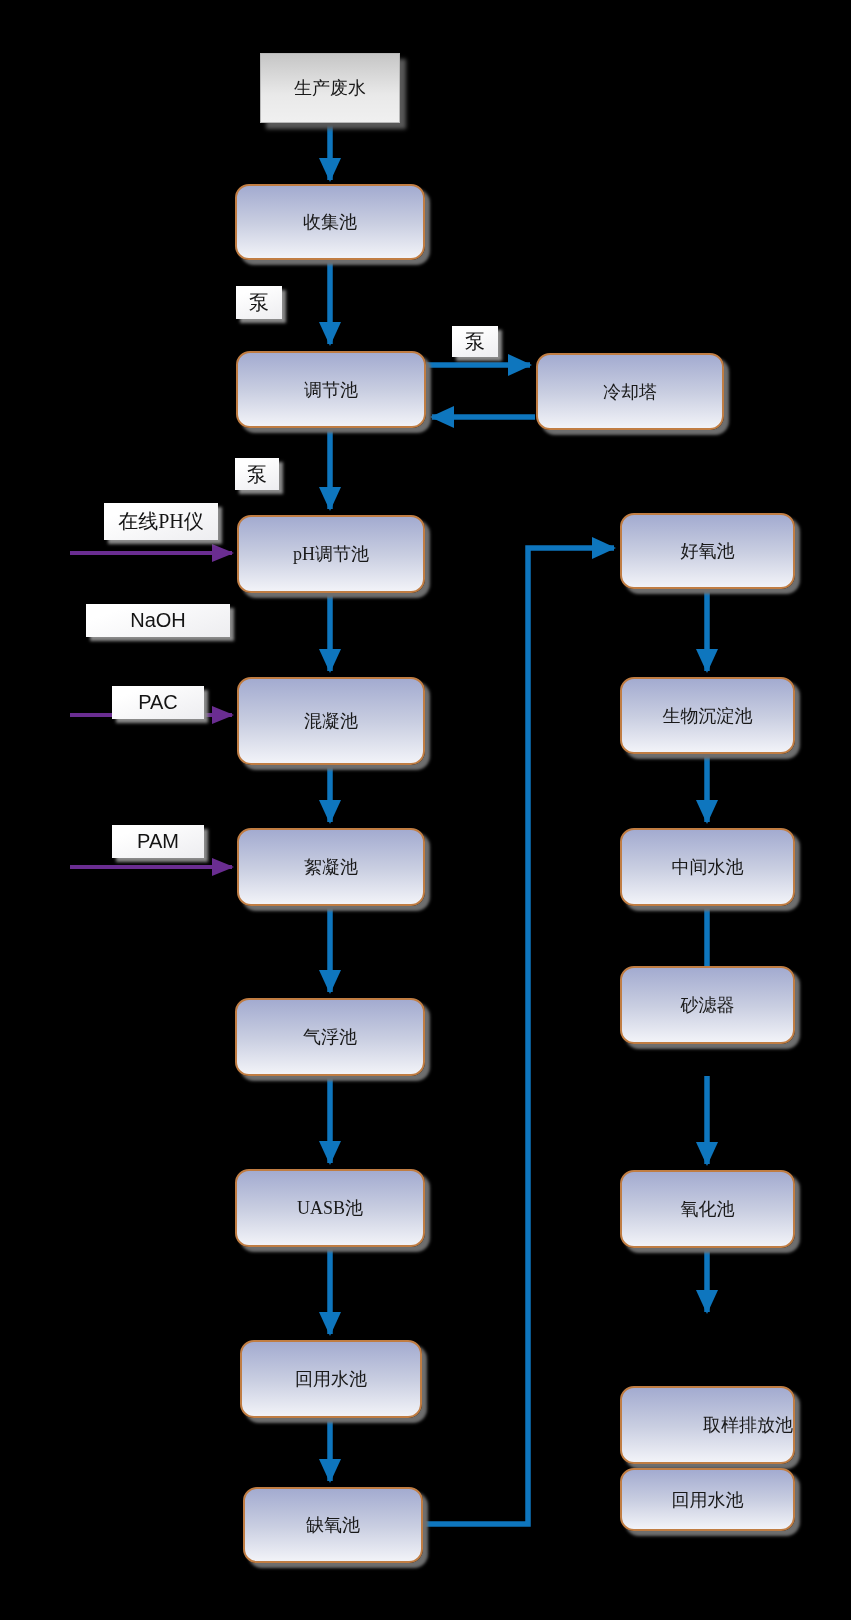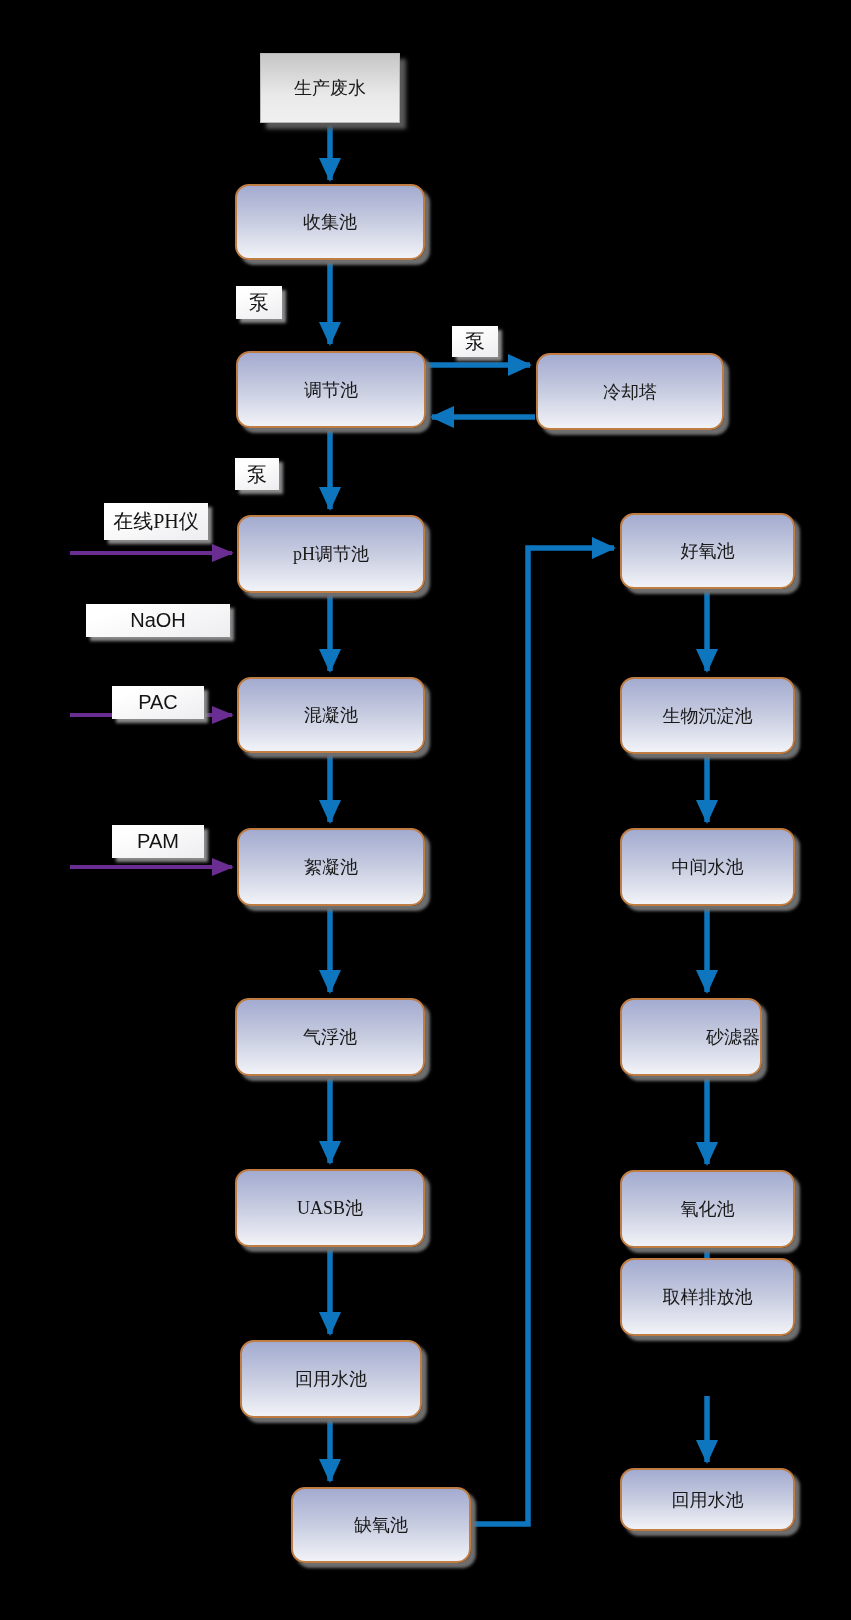--- a/index.html
+++ b/index.html
@@ -107,85 +107,85 @@
   </div>
 
   <div class="node" style="left:536px;top:353px;width:188px;height:77px;">
     <span>冷却塔</span>
   </div>
 
   <div class="node" style="left:237px;top:515px;width:188px;height:78px;">
     <span>pH调节池</span>
   </div>
 
-  <div class="node" style="left:237px;top:677px;width:188px;height:76px;">
+  <div class="node" style="left:237px;top:677px;width:188px;height:88px;">
     <span>混凝池</span>
   </div>
 
   <div class="node" style="left:237px;top:828px;width:188px;height:78px;">
     <span>絮凝池</span>
   </div>
 
   <div class="node" style="left:235px;top:998px;width:190px;height:78px;">
     <span>气浮池</span>
   </div>
 
   <div class="node" style="left:235px;top:1169px;width:190px;height:78px;">
     <span>UASB池</span>
   </div>
 
   <div class="node" style="left:240px;top:1340px;width:182px;height:78px;">
     <span>回用水池</span>
   </div>
 
-  <div class="node" style="left:243px;top:1487px;width:180px;height:76px;margin-left:48px;">
+  <div class="node" style="left:243px;top:1487px;width:180px;height:76px;">
     <span>缺氧池</span>
   </div>
 
   <div class="node" style="left:620px;top:677px;width:175px;height:77px;">
     <span>生物沉淀池</span>
   </div>
 
   <div class="node" style="left:620px;top:513px;width:175px;height:76px;">
     <span>好氧池</span>
   </div>
 
   <div class="node" style="left:620px;top:828px;width:175px;height:78px;align-items:center;">
     <span>中间水池</span>
   </div>
 
-  <div class="node" style="left:620px;top:998px;width:142px;height:78px;justify-content:flex-end;">
+  <div class="node" style="left:620px;top:966px;width:175px;height:78px;">
     <span>砂滤器</span>
   </div>
 
   <div class="node" style="left:620px;top:1170px;width:175px;height:78px;">
     <span>氧化池</span>
   </div>
 
-  <div class="node" style="left:620px;top:1258px;width:175px;height:78px;">
+  <div class="node" style="left:620px;top:1386px;width:175px;height:78px;justify-content:flex-end;">
     <span>取样排放池</span>
   </div>
 
   <div class="node" style="left:620px;top:1468px;width:175px;height:63px;">
     <span>回用水池</span>
   </div>
 
   <div class="tag" style="left:236px;top:286px;width:46px;height:33px;">
     <span>泵</span>
   </div>
 
   <div class="tag" style="left:452px;top:326px;width:46px;height:31px;">
     <span>泵</span>
   </div>
 
   <div class="tag" style="left:235px;top:458px;width:44px;height:32px;">
     <span>泵</span>
   </div>
 
-  <div class="tag" style="left:104px;top:503px;width:104px;height:37px;">
+  <div class="tag" style="left:104px;top:503px;width:114px;height:37px;">
     <span>在线PH仪</span>
   </div>
 
   <div class="tag latin" style="left:86px;top:568px;width:144px;height:33px;margin-top:36px;">
     <span>NaOH</span>
   </div>
 
   <div class="tag latin" style="left:112px;top:670px;width:92px;height:33px;margin-top:16px;">
     <span>PAC</span>
   </div>

